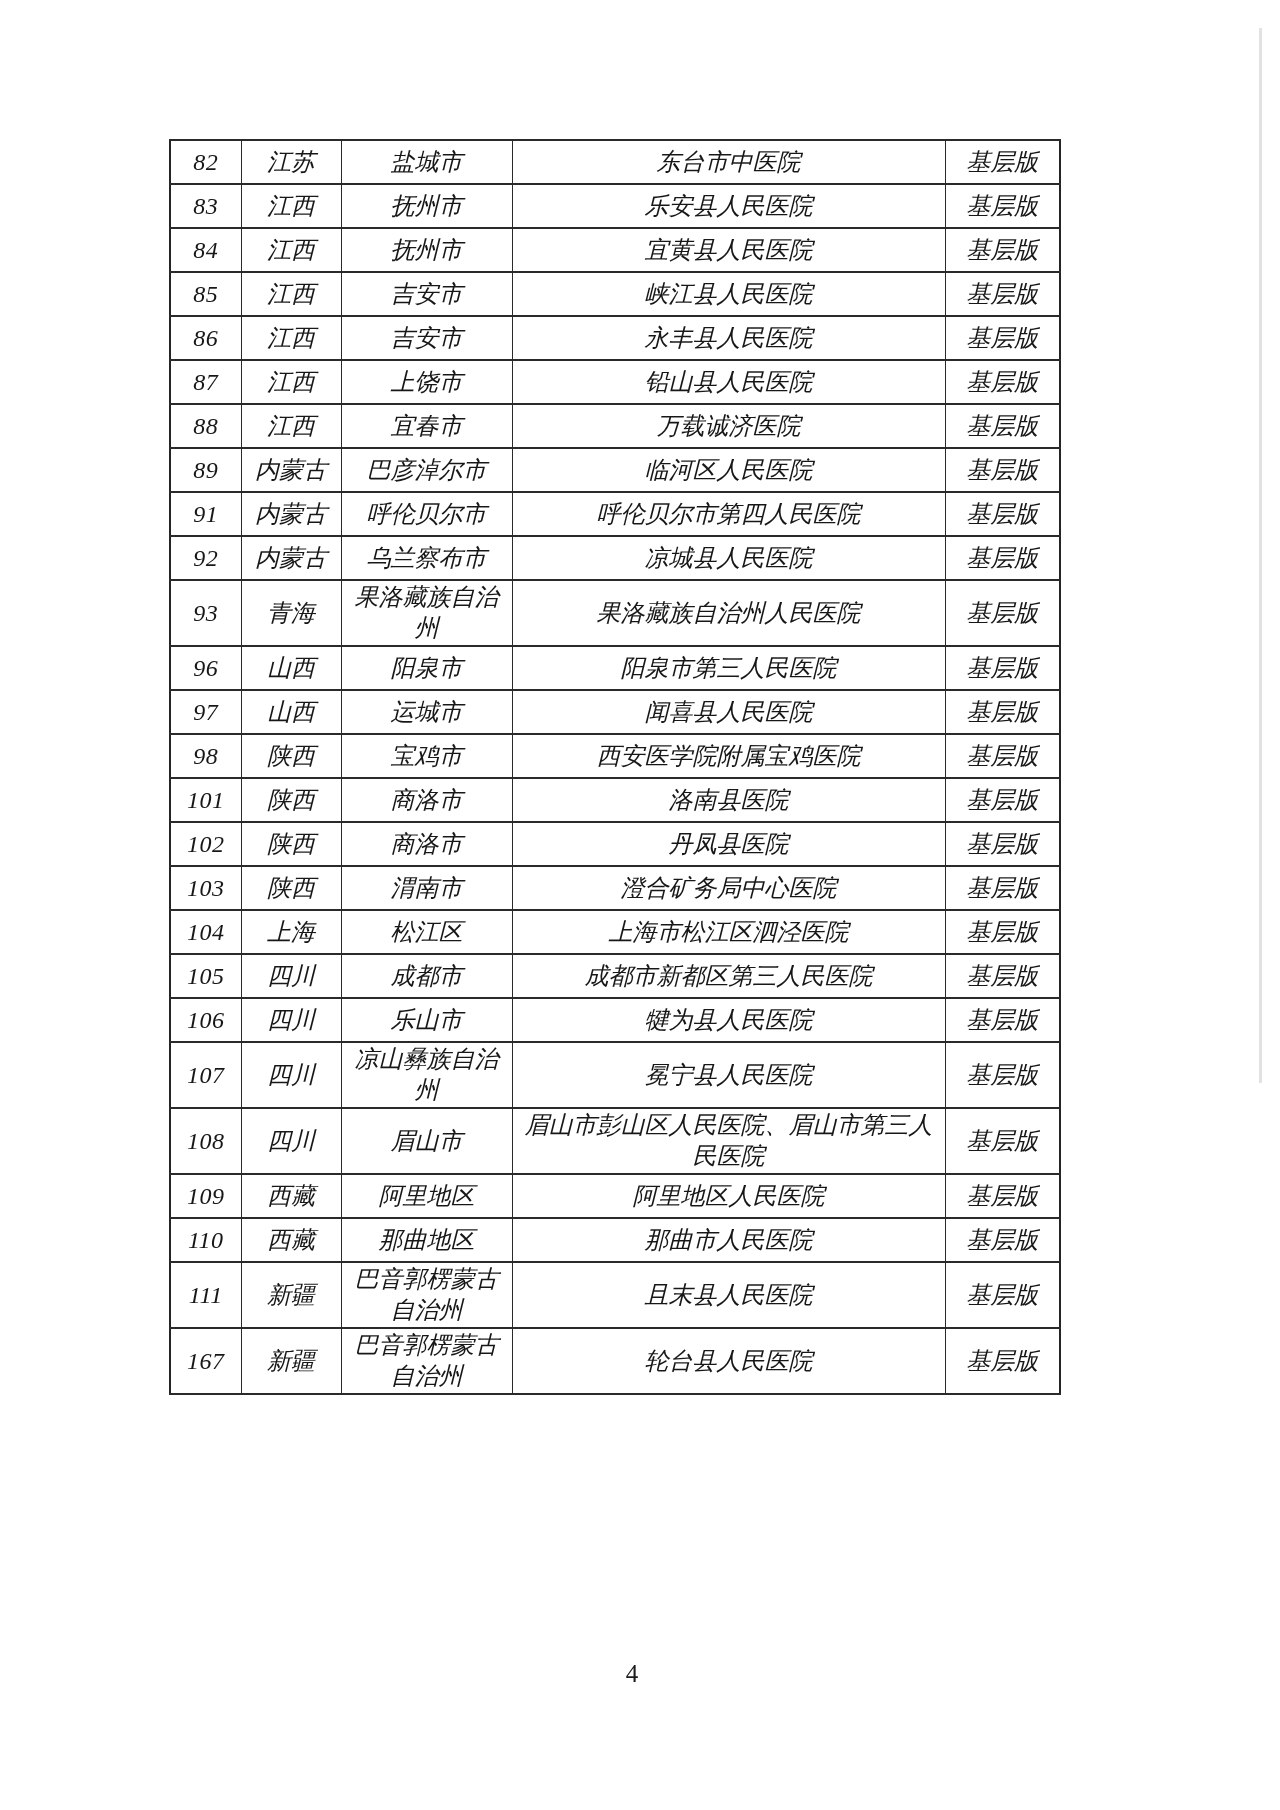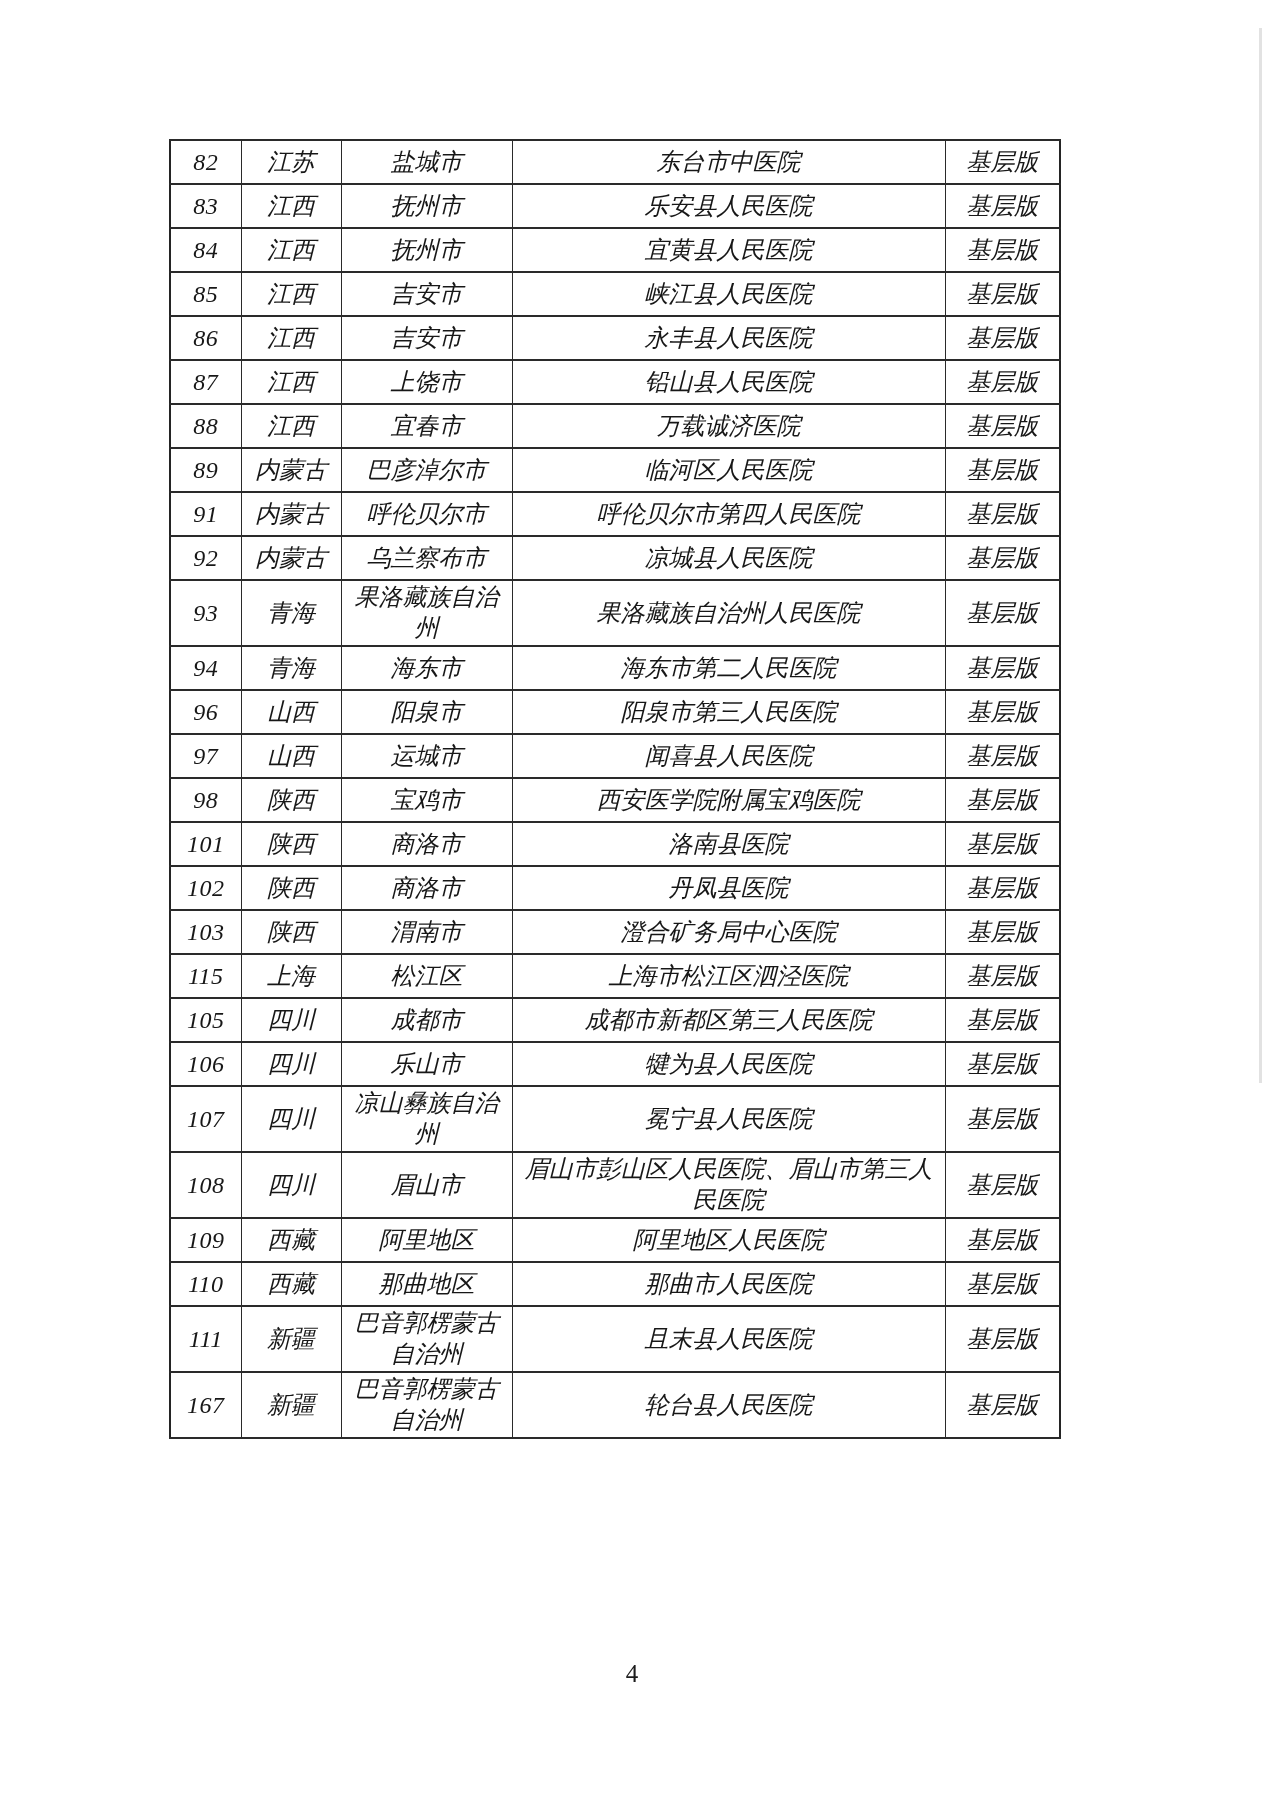--- a/index.html
+++ b/index.html
@@ -149,27 +149,20 @@
           <td class="c-edition">基层版</td>
         </tr>
         <tr>
           <td class="c-no">93</td>
           <td class="c-province">青海</td>
           <td class="c-city">果洛藏族自治州</td>
           <td class="c-hospital">果洛藏族自治州人民医院</td>
           <td class="c-edition">基层版</td>
         </tr>
         <tr>
-          <td class="c-no">94</td>
-          <td class="c-province">青海</td>
-          <td class="c-city">海东市</td>
-          <td class="c-hospital">海东市第二人民医院</td>
-          <td class="c-edition">基层版</td>
-        </tr>
-        <tr>
           <td class="c-no">96</td>
           <td class="c-province">山西</td>
           <td class="c-city">阳泉市</td>
           <td class="c-hospital">阳泉市第三人民医院</td>
           <td class="c-edition">基层版</td>
         </tr>
         <tr>
           <td class="c-no">97</td>
           <td class="c-province">山西</td>
           <td class="c-city">运城市</td>
@@ -198,21 +191,21 @@
           <td class="c-edition">基层版</td>
         </tr>
         <tr>
           <td class="c-no">103</td>
           <td class="c-province">陕西</td>
           <td class="c-city">渭南市</td>
           <td class="c-hospital">澄合矿务局中心医院</td>
           <td class="c-edition">基层版</td>
         </tr>
         <tr>
-          <td class="c-no">115</td>
+          <td class="c-no">104</td>
           <td class="c-province">上海</td>
           <td class="c-city">松江区</td>
           <td class="c-hospital">上海市松江区泗泾医院</td>
           <td class="c-edition">基层版</td>
         </tr>
         <tr>
           <td class="c-no">105</td>
           <td class="c-province">四川</td>
           <td class="c-city">成都市</td>
           <td class="c-hospital">成都市新都区第三人民医院</td>

